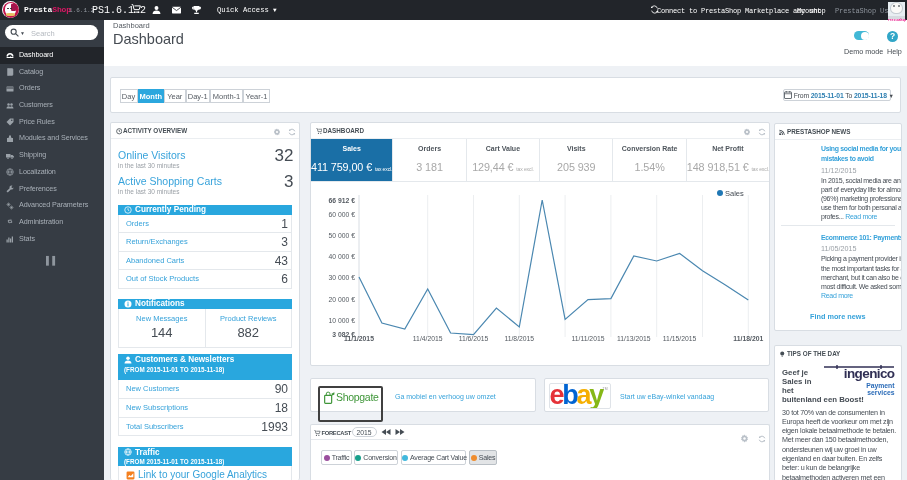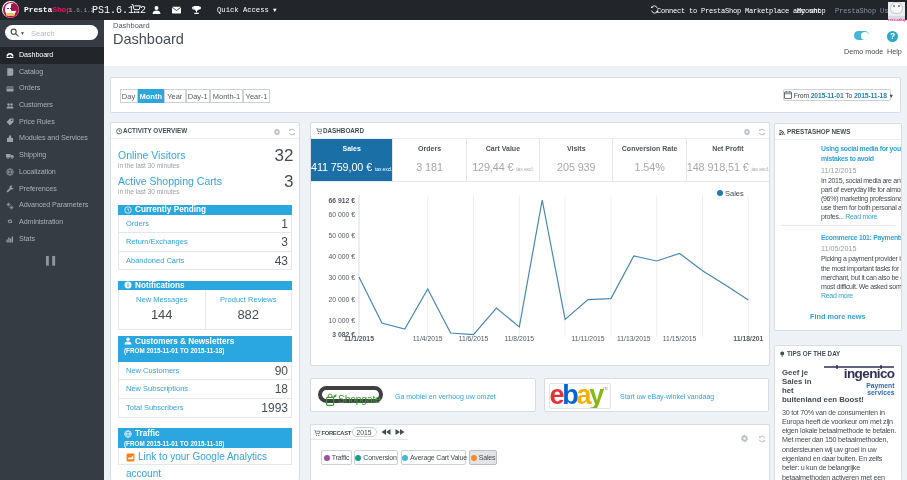--- a/index.html
+++ b/index.html
@@ -227,20 +227,21 @@
  <div class="bighead">Active Shopping Carts<span class="bignum" style="top:-0.5px">3</span></div>
  <div class="subnote">in the last 30 minutes</div>
  <div style="height:9px"></div>
  <div class="bluebar"><svg style="vertical-align:-1.5px;margin-right:3px" width="8" height="8" viewBox="0 0 16 16" fill="none" stroke="#fff" stroke-width="1.5">
         <circle cx="8" cy="8" r="6.5"></circle>
         <path d="M8 4.5V8l2.5 1.5"></path>
       </svg>Currently Pending</div>
  <div class="srow">Orders<span class="v">1</span></div>
  <div class="srow">Return/Exchanges<span class="v">3</span></div>
  <div class="srow">Abandoned Carts<span class="v">43</span></div>
+ <div class="srow">Out of Stock Products<span class="v">6</span></div>
  <div style="height:10.5px"></div>
  <div class="bluebar"><svg style="vertical-align:-1.5px;margin-right:3px" width="8" height="8" viewBox="0 0 16 16">
         <circle cx="8" cy="8" r="7" fill="#fff"></circle>
         <rect x="7" y="6.5" width="2" height="6" fill="#29a7de"></rect>
         <rect x="7" y="3.5" width="2" height="2" fill="#29a7de"></rect>
       </svg>Notifications</div>
  <div class="twocol">
    <div style="border-right:1px solid #e4e8ec;">
         <div class="lbl">New Messages</div>
         <div class="val">144</div>
@@ -342,21 +343,21 @@
         <text x="368.6" y="160" font-size="6.8" fill="#555b62" text-anchor="middle">11/15/2015</text>
         <text x="437.3" y="160" font-size="6.8" fill="#555b62" text-anchor="middle" font-weight="bold">11/18/201</text>
       </g>
   <polyline id="salesline" fill="none" stroke="#4a87b0" stroke-width="1.2" points="48.0,96 70.9,142 93.8,148 116.7,108 139.6,152 162.5,153.6 185.4,127 208.3,146 231.2,19 254.1,138.4 277.0,118.6 299.9,117.6 322.8,75 345.7,80 368.6,72.4 391.5,89.7 414.4,103.9 437.3,119.1"></polyline>
   <circle cx="409" cy="12" r="3" fill="#1f77b4"></circle>
   <text x="414" y="15" font-size="7.5" fill="#454c54">Sales</text>
  </svg>
 </div>
 
 <div class="panel" id="shopgate" style="left:310px; top:378px; width:226px; height:34px;">
-  <div style="position:absolute;left:7px;top:6.5px;width:65px;height:17px;border:4px solid #404040;border-radius:10px;">
+  <div style="position:absolute;left:7px;top:6.5px;width:65px;height:36px;border:2px solid #404040;border-radius:2px;">
     <svg style="position:absolute;left:2.5px;top:3px" width="13" height="14" viewBox="0 0 24 26" fill="none" stroke="#3f9639" stroke-width="2.2">
         <rect x="3" y="8" width="13" height="15" rx="1.5"></rect>
         <path d="M16 8l4-2V4l-4 2"></path>
         <path d="M6 8V5.5a3.5 3.5 0 0 1 7 0V8" stroke-width="1.8"></path>
       </svg>
     <span style="position:absolute;left:16px;top:3px;font-size:10.5px;color:#3f9639;letter-spacing:-0.3px;">Shopgate</span>
   </div>
   <div style="position:absolute;left:84px;top:14px;font-size:7px;color:#36a2da;white-space:nowrap;">Ga mobiel en verhoog uw omzet</div>
 </div>
 <div class="panel" id="ebay" style="left:544px; top:378px; width:225px; height:34px;">

